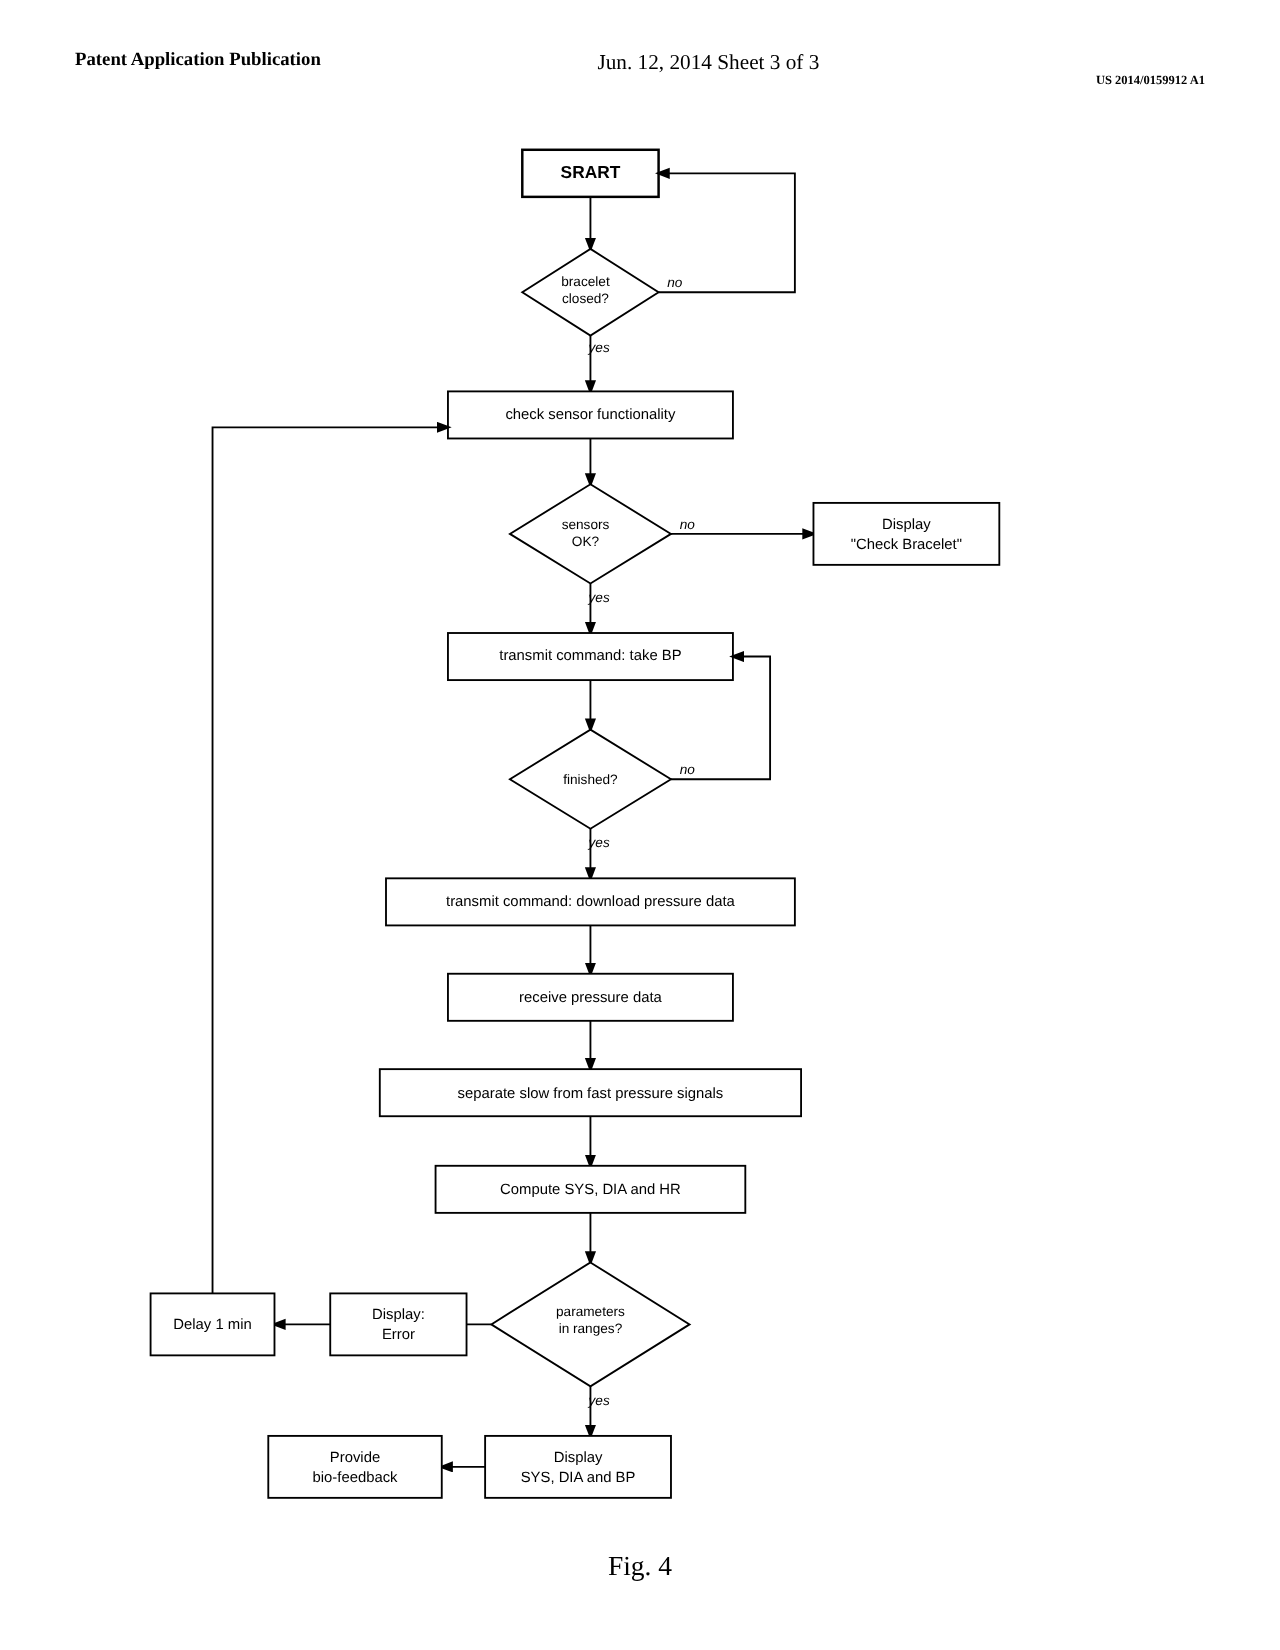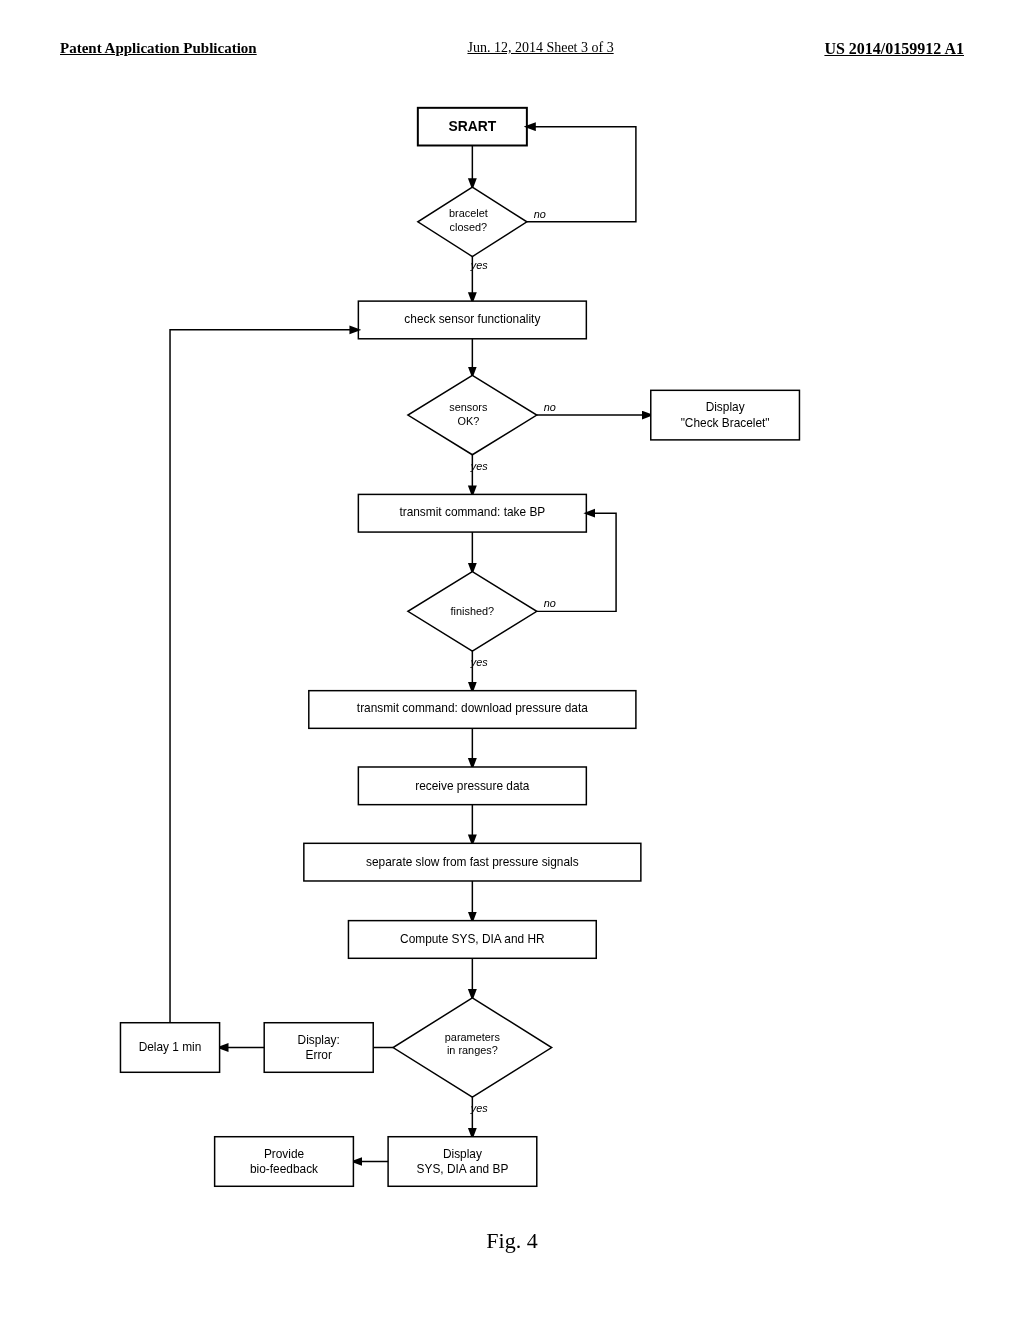--- a/index.html
+++ b/index.html
@@ -12,33 +12,33 @@
       overflow-x: hidden;
     }
 
     
     .header {
       display: flex;
       justify-content: space-between;
       align-items: flex-start;
       padding: 40px 60px 20px 60px;
       font-size: 14px;
-      text-decoration: underline;
     }
     .header-left {
       font-weight: bold;
       font-size: 15px;
     }
     .header-center {
-      font-size: 14px;
+      font-size: 17px;
       text-align: left;
     }
     .header-right {
-      font-size: 16px;
+      font-size: 10px;
       font-weight: bold;
+      margin-top: 19px;
     }
 
     
     .flowchart-area {
       position: relative;
       width: 100%;
       height: 1130px;
       margin-top: 10px;
     }
 

